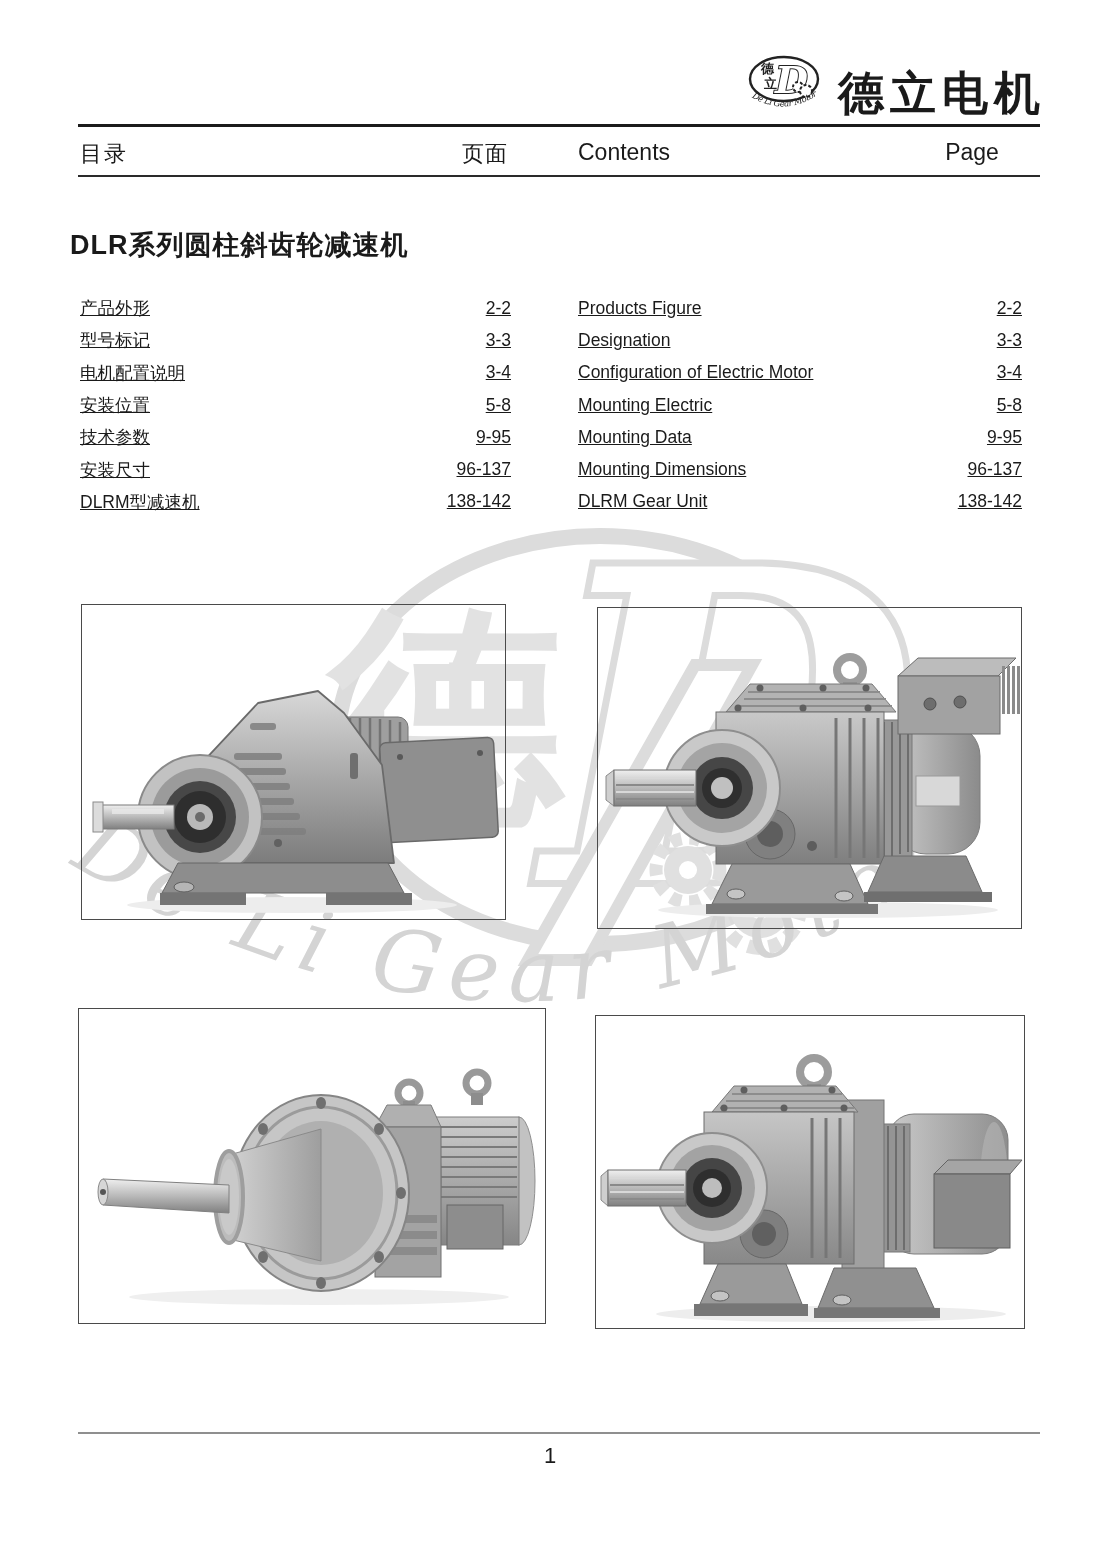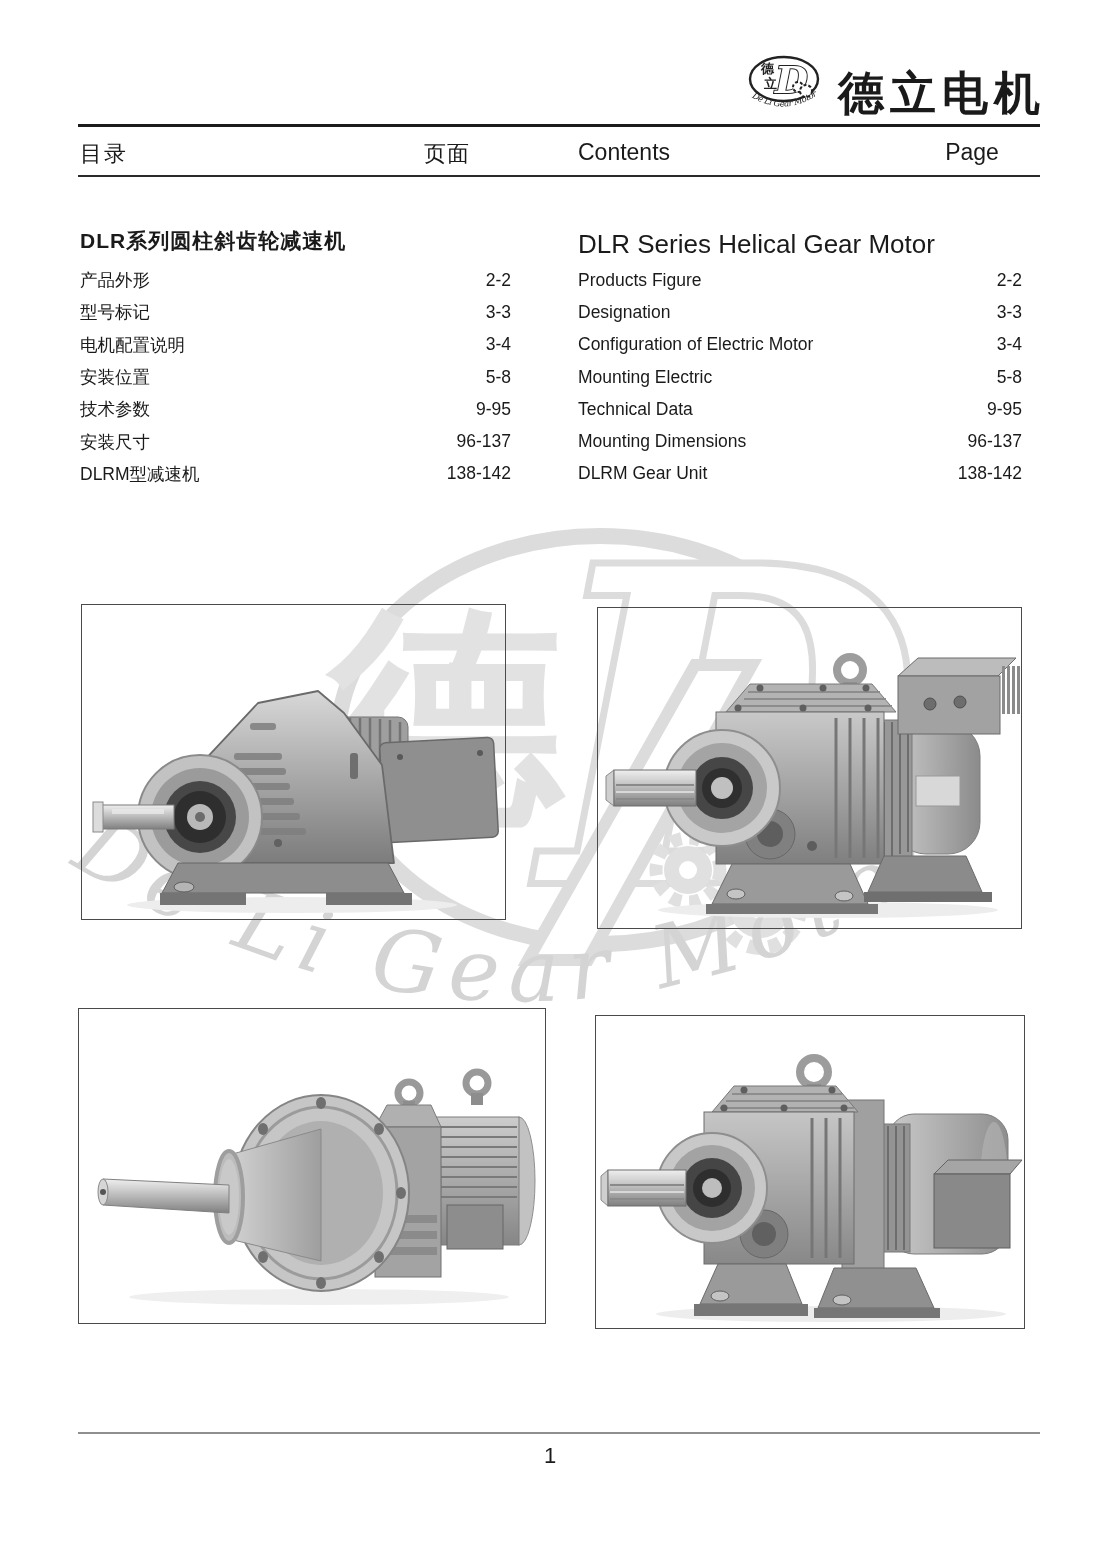--- a/index.html
+++ b/index.html
@@ -8,28 +8,28 @@
   
   .watermark{position:absolute;left:0;top:440px;width:1100px;height:690px;z-index:0;}
   
   .logo{position:absolute;left:745px;top:52px;width:80px;height:66px;z-index:2;}
   .company-name{position:absolute;left:838px;top:63px;font-size:46px;font-weight:bold;
         font-family:"DejaVu Serif","Liberation Serif",serif;letter-spacing:6px;white-space:nowrap;z-index:2;}
   .rule-thick{position:absolute;left:78px;top:124px;width:962px;height:3px;background:#1b1b1b;z-index:2;}
   .rule-thin{position:absolute;left:78px;top:175px;width:962px;height:2px;background:#2a2a2a;z-index:2;}
   .hdr{position:absolute;top:139px;font-size:22px;font-weight:normal;z-index:2;white-space:nowrap;}
   .hdr-cn-toc{left:80px;letter-spacing:2px;}
-  .hdr-cn-page{left:424px;width:100px;letter-spacing:1px;}
+  .hdr-cn-page{left:408px;width:100px;text-align:right;letter-spacing:1px;}
   .hdr-en-toc{left:578px;font-size:23px;}
   .hdr-en-page{left:922px;width:100px;text-align:center;font-size:23px;}
   
   .toc-title{position:absolute;z-index:2;white-space:nowrap;}
-  .toc-title.cn{left:80px;top:227px;font-size:21px;font-weight:bold;letter-spacing:1px;}
+  .toc-title.cn{left:70px;top:227px;font-size:27px;font-weight:bold;letter-spacing:1px;}
   .toc-title.en{left:578px;top:229px;font-size:26px;font-weight:normal;}
-  .toc-col{position:absolute;top:264px;z-index:2;}
+  .toc-col{position:absolute;top:292px;z-index:2;text-decoration:underline;}
   .toc-col.cn{left:80px;width:431px;}
   .toc-col.en{left:578px;width:444px;}
   .toc-row{height:32.3px;display:flex;justify-content:space-between;align-items:center;
         font-size:17.5px;}
   .toc-row .pg{text-align:left;}
   
   .figbox{position:absolute;border:1.5px solid #4a4a4a;background:transparent;z-index:1;margin:0;padding:0;}
   .figbox svg{display:block;width:100%;height:100%;}
   .fig1{left:81px;top:604px;width:423px;height:314px;}
   .fig2{left:597px;top:607px;width:423px;height:320px;}
@@ -82,21 +82,20 @@
   <div class="company-name">德立电机</div>
 
   <div class="rule-thick"></div>
   <div class="hdr hdr-cn-toc">目录</div>
   <div class="hdr hdr-cn-page">页面</div>
   <div class="hdr hdr-en-toc">Contents</div>
   <div class="hdr hdr-en-page">Page</div>
   <div class="rule-thin"></div>
 
   <div class="toc-title cn">DLR系列圆柱斜齿轮减速机</div>
-  <div class="toc-title en">DLR Series Helical Gear Motor</div>
 
   <div class="toc-col cn">
     <div class="toc-row">
         <span class="lbl">产品外形</span>
         <span class="pg">2-2</span>
       </div>
     <div class="toc-row">
         <span class="lbl">型号标记</span>
         <span class="pg">3-3</span>
       </div>
@@ -133,21 +132,21 @@
       </div>
     <div class="toc-row">
         <span class="lbl">Configuration of Electric Motor</span>
         <span class="pg">3-4</span>
       </div>
     <div class="toc-row">
         <span class="lbl">Mounting Electric</span>
         <span class="pg">5-8</span>
       </div>
     <div class="toc-row">
-        <span class="lbl">Technical Data</span>
+        <span class="lbl">Mounting Data</span>
         <span class="pg">9-95</span>
       </div>
     <div class="toc-row">
         <span class="lbl">Mounting Dimensions</span>
         <span class="pg">96-137</span>
       </div>
     <div class="toc-row">
         <span class="lbl">DLRM Gear Unit</span>
         <span class="pg">138-142</span>
       </div>

